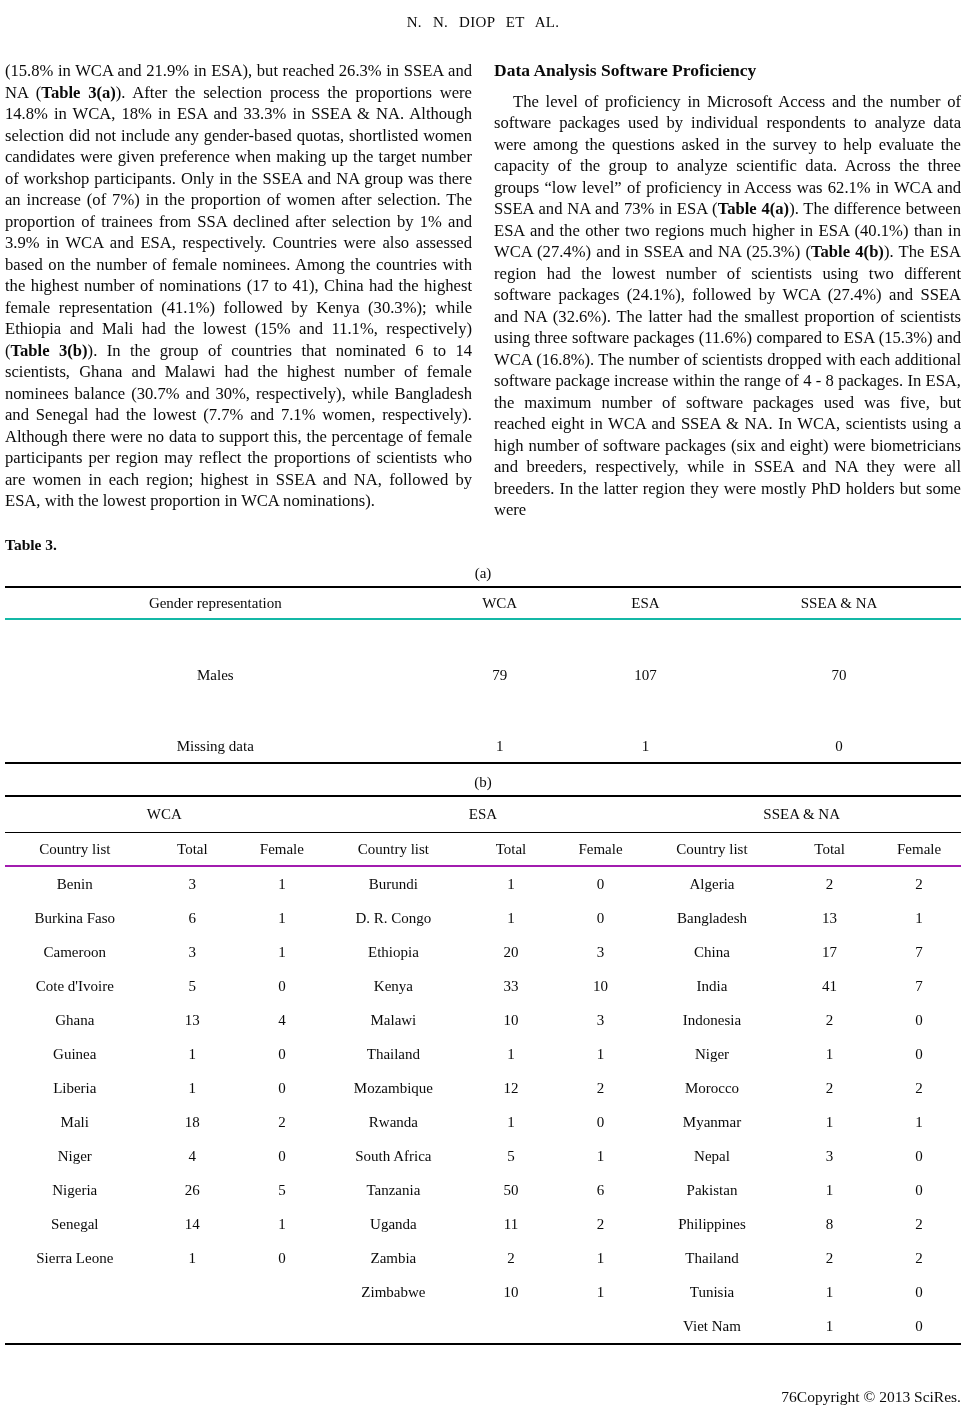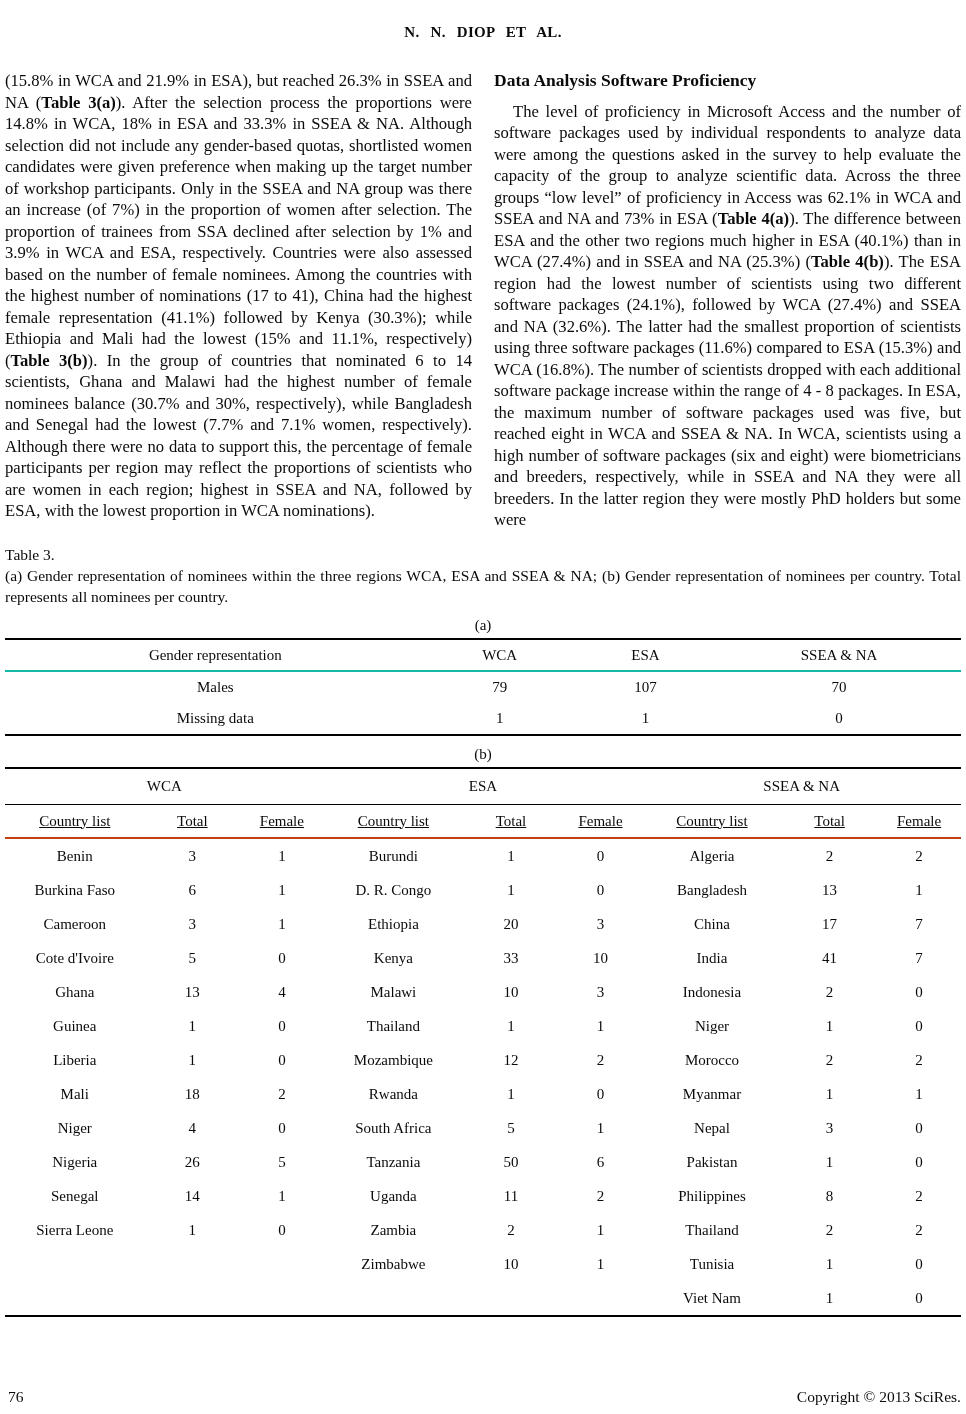--- a/index.html
+++ b/index.html
@@ -4,51 +4,50 @@
 <style>
   html,body{margin:0;padding:0;background:#ffffff;}
   body{
     width:966px;height:1414px;position:relative;overflow:hidden;
     font-family:"Liberation Serif","DejaVu Serif",serif;color:#0a0a0a;
     -webkit-font-smoothing:antialiased;
   }
   .page{padding:8px 5px 0 5px;}
   .running-head{
     text-align:center;font-size:15px;word-spacing:7px;letter-spacing:.3px;
-    margin-top:16px;
-    font-weight:bold;
+    margin-top:6px;
   }
   .columns{display:flex;gap:22px;margin-top:29px;}
   .col{flex:1;font-size:16.6px;line-height:21.5px;text-align:justify;}
   .col .bold{font-weight:bold;}
   .section-heading{font-size:17.5px;font-weight:bold;text-align:left;margin:0 0 9px 0;}
   .para-indent{text-indent:19px;font-family:Liberation Serif, serif;}
   .caption{margin-top:13px;font-size:15.5px;line-height:21px;}
-  .caption-title{font-weight:normal;}
+  .caption-title{font-weight:bold;}
   .caption-body{text-align:justify;}
   .part-label{text-align:center;font-size:15px;margin-top:7px;height:22px;line-height:22px;}
   
   .table-a{border-top:2px solid #000;border-bottom:2px solid #000;margin-top:2px;}
   .ta-grid{display:grid;grid-template-columns:44% 15.5% 15% 25.5%;}
   .ta-grid > div{text-align:center;font-size:15px;}
   .ta-header{border-bottom:2px solid #14b8a6;}
   .ta-header > div{line-height:30px;height:30px;}
-  .ta-row > div{line-height:31px;height:31px;}
+  .ta-row > div{line-height:31px;height:31px;margin-top:40px;}
   
   .table-b{border-top:2px solid #000;border-bottom:2px solid #000;margin-top:2px;}
   .tb-regions{display:grid;grid-template-columns:repeat(3,33.333%);border-bottom:1px solid #000;}
   .tb-regions > div{text-align:center;font-size:15px;line-height:35px;height:35px;}
-  .tb-sub{display:grid;grid-template-columns:14.6% 10% 8.73% 14.6% 10% 8.73% 14.6% 10% 8.73%;border-bottom:2px solid #c2410c;text-decoration:underline;}
+  .tb-sub{display:grid;grid-template-columns:14.6% 10% 8.73% 14.6% 10% 8.73% 14.6% 10% 8.73%;border-bottom:2px solid #a21caf;}
   .tb-sub > div{text-align:center;font-size:15px;line-height:32px;height:32px;}
   .tb-row{display:grid;grid-template-columns:14.6% 10% 8.73% 14.6% 10% 8.73% 14.6% 10% 8.73%;}
   .tb-row > div{text-align:center;font-size:15px;line-height:34px;height:34px;}
   
   .footer{
     position:absolute;left:8px;right:5px;bottom:8px;
-    display:flex;justify-content:space-between;font-size:15.5px;
+    display:flex;justify-content:flex-end;font-size:15.5px;
   }
 </style>
 </head>
 <body>
 
 <div class="page">
 
   <div class="running-head">N. N. DIOP ET AL.</div>
 
   <div class="columns">
@@ -56,21 +55,20 @@
       <p style="margin:0"><span>(15.8% in WCA and 21.9% in ESA), but reached 26.3% in SSEA and NA (</span><span class="bold">Table 3(a)</span><span>). After the selection process the proportions were 14.8% in WCA, 18% in ESA and 33.3% in SSEA &amp; NA. Although selection did not include any gender-based quotas, shortlisted women candidates were given preference when making up the target number of workshop participants. Only in the SSEA and NA group was there an increase (of 7%) in the proportion of women after selection. The proportion of trainees from SSA declined after selection by 1% and 3.9% in WCA and ESA, respectively. Countries were also assessed based on the number of female nominees. Among the countries with the highest number of nominations (17 to 41), China had the highest female representation (41.1%) followed by Kenya (30.3%); while Ethiopia and Mali had the lowest (15% and 11.1%, respectively) (</span><span class="bold">Table 3(b)</span><span>). In the group of countries that nominated 6 to 14 scientists, Ghana and Malawi had the highest number of female nominees balance (30.7% and 30%, respectively), while Bangladesh and Senegal had the lowest (7.7% and 7.1% women, respectively). Although there were no data to support this, the percentage of female participants per region may reflect the proportions of scientists who are women in each region; highest in SSEA and NA, followed by ESA, with the lowest proportion in WCA nominations).</span></p>
     </div>
     <div class="col">
       <h2 class="section-heading">Data Analysis Software Proficiency</h2>
       <p style="margin:0" class="para-indent"><span>The level of proficiency in Microsoft Access and the number of software packages used by individual respondents to analyze data were among the questions asked in the survey to help evaluate the capacity of the group to analyze scientific data. Across the three groups “low level” of proficiency in Access was 62.1% in WCA and SSEA and NA and 73% in ESA (</span><span class="bold">Table 4(a)</span><span>). The difference between ESA and the other two regions much higher in ESA (40.1%) than in WCA (27.4%) and in SSEA and NA (25.3%) (</span><span class="bold">Table 4(b)</span><span>). The ESA region had the lowest number of scientists using two different software packages (24.1%), followed by WCA (27.4%) and SSEA and NA (32.6%). The latter had the smallest proportion of scientists using three software packages (11.6%) compared to ESA (15.3%) and WCA (16.8%). The number of scientists dropped with each additional software package increase within the range of 4 - 8 packages. In ESA, the maximum number of software packages used was five, but reached eight in WCA and SSEA &amp; NA. In WCA, scientists using a high number of software packages (six and eight) were biometricians and breeders, respectively, while in SSEA and NA they were all breeders. In the latter region they were mostly PhD holders but some were</span></p>
     </div>
   </div>
 
   <div class="caption">
     <div class="caption-title">Table 3.</div>
-    <div class="caption-body">(a) Gender representation of nominees within the three regions WCA, ESA and SSEA &amp; NA; (b) Gender representation of nominees per country. Total represents all nominees per country.</div>
   </div>
 
   <div class="part-label">(a)</div>
 
   <div class="table-a">
     <div class="ta-grid ta-header">
       <div>Gender representation</div>
       <div>WCA</div>
       <div>ESA</div>
       <div>SSEA &amp; NA</div>

